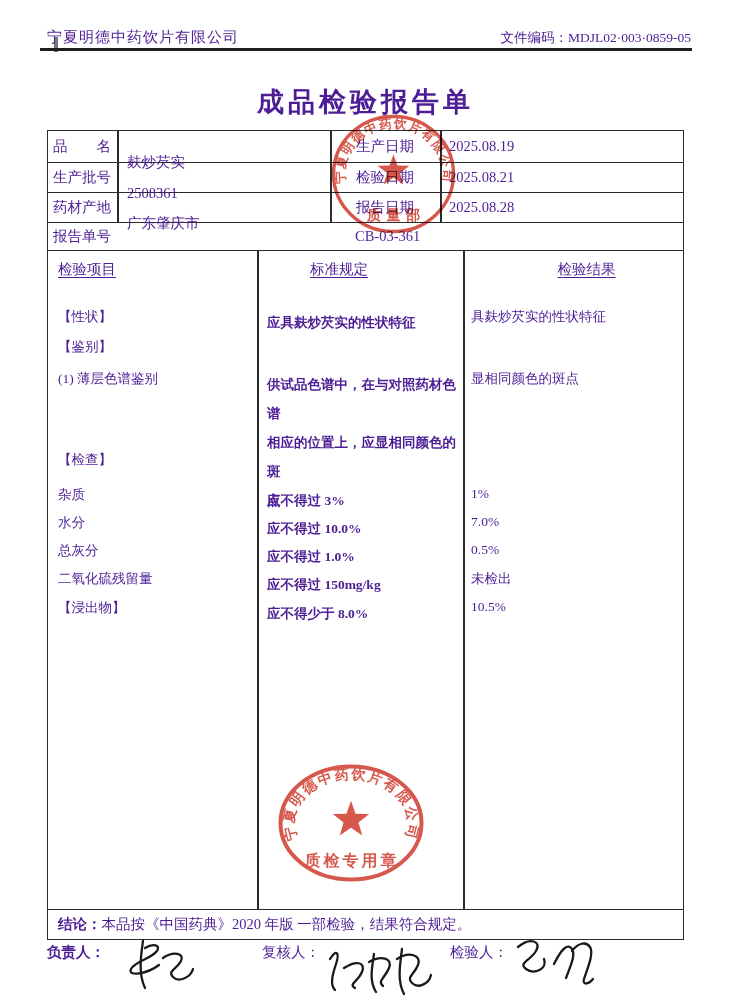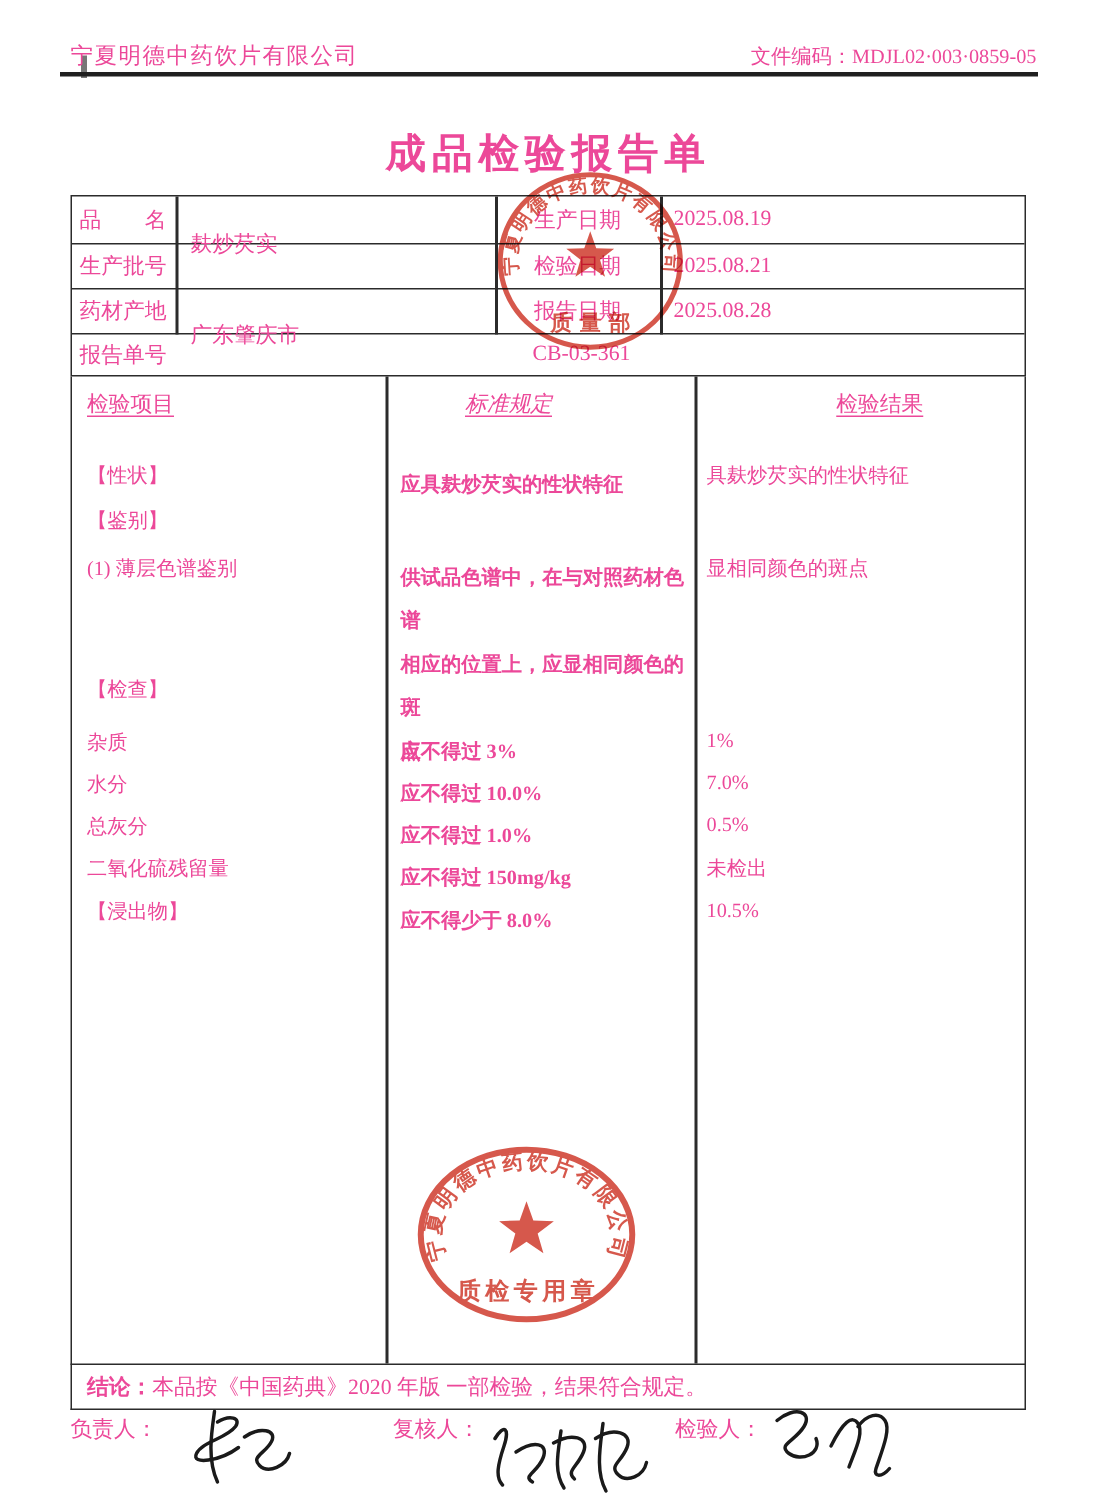--- a/index.html
+++ b/index.html
@@ -1,21 +1,21 @@
 <!DOCTYPE html>
 <html><head>
 <meta charset="utf-8">
 <style>
   * { margin:0; padding:0; box-sizing:border-box; }
   html,body { background:#fff; }
   .page {
     position:relative; width:731px; height:1000px; margin:0 auto;
     background:#ffffff; overflow:hidden;
     font-family:"Liberation Serif","DejaVu Serif",serif;
-    color:#ec4899;
+    color:#4c1d95;
   }
   
   .company { position:absolute; left:47px; top:28px; font-size:15px; letter-spacing:1px; }
   .filecode { position:absolute; right:40px; top:29px; font-size:13.5px; }
   .head-rule { position:absolute; left:40px; top:48px; width:652px; height:2.5px; background:#1f1f1f; }
   .doc-title { position:absolute; left:0; top:84px; width:100%; text-align:center;
                font-size:27px; font-weight:bold; letter-spacing:4px; }
   
   .info-box { position:absolute; left:47px; top:130px; width:637px; height:121px; border:1.5px solid #2b2b2b; }
   .hline { position:absolute; left:0; width:100%; height:1.5px; background:#2b2b2b; }
@@ -29,33 +29,33 @@
   .r1 { top:130px; height:32px;text-align:right; } .r2 { top:162px; height:30px; }
   .r3 { top:192px; height:30px; } .r4 { top:222px; height:29px; }
   .c-lbl  { left:53px;  width:60px; }
   .c-val  { left:127px; width:200px;margin-top:16px; }
   .c-dlbl { left:330px; width:110px; justify-content:center; }
   .c-dval { left:449px; width:230px; }
   .c-repno { left:355px; width:150px; }
   
   .thead { position:absolute; top:260px; font-size:14.5px; }
   .thead span { text-decoration:underline; text-underline-offset:3px; }
-  .th1 { left:58px; } .th2 { left:257px; width:164px; text-align:center;font-style:italic; }
+  .th1 { left:58px; } .th2 { left:257px; width:164px; text-align:center; }
   .th3 { left:463px; width:247px; text-align:center; }
   .trow { position:absolute; left:0; width:731px; font-size:13.5px; }
   .ti { position:absolute; left:58px;  width:190px; }
   .ts { position:absolute; left:267px; width:196px; line-height:29px;font-weight:bold; }
   .tr { position:absolute; left:471px; width:205px; }
   
   .stamp { position:absolute; mix-blend-mode:multiply; opacity:.85; }
   
   .concl { position:absolute; left:58px; top:915px; font-size:14.5px;font-family:Liberation Serif, serif; }
   .concl b { font-weight:bold; }
   .sigrow { position:absolute; top:943px; font-size:14.5px; }
-  .sg1 { left:47px; } .sg2 { left:262px; } .sg3 { left:450px; }
+  .sg1 { left:47px;font-weight:bold; } .sg2 { left:262px; } .sg3 { left:450px; }
   .sig-svg { position:absolute; }
   .speck { position:absolute; left:54px; top:37px; width:4px; height:15px; background:#555; opacity:.8; }
 </style>
 </head>
 <body>
 
 <div class="page">
 
   <div class="speck"></div>
   <div class="company">宁夏明德中药饮片有限公司</div>
@@ -71,20 +71,21 @@
     <div class="vline" style="left:282px;height:92px"></div>
     <div class="vline" style="left:392px;height:92px"></div>
   </div>
 
   <div class="icell r1 c-lbl">品　　名</div>
   <div class="icell r1 c-val">麸炒芡实</div>
   <div class="icell r1 c-dlbl">生产日期</div>
   <div class="icell r1 c-dval">2025.08.19</div>
 
   <div class="icell r2 c-lbl">生产批号</div>
+  <div class="icell r2 c-val">2508361</div>
   <div class="icell r2 c-dlbl">检验日期</div>
   <div class="icell r2 c-dval">2025.08.21</div>
 
   <div class="icell r3 c-lbl">药材产地</div>
   <div class="icell r3 c-dlbl">报告日期</div>
   <div class="icell r3 c-val">广东肇庆市</div>
   <div class="icell r3 c-dval">2025.08.28</div>
 
   <div class="icell r4 c-lbl">报告单号</div>
   <div class="icell r4 c-repno">CB-03-361</div>

